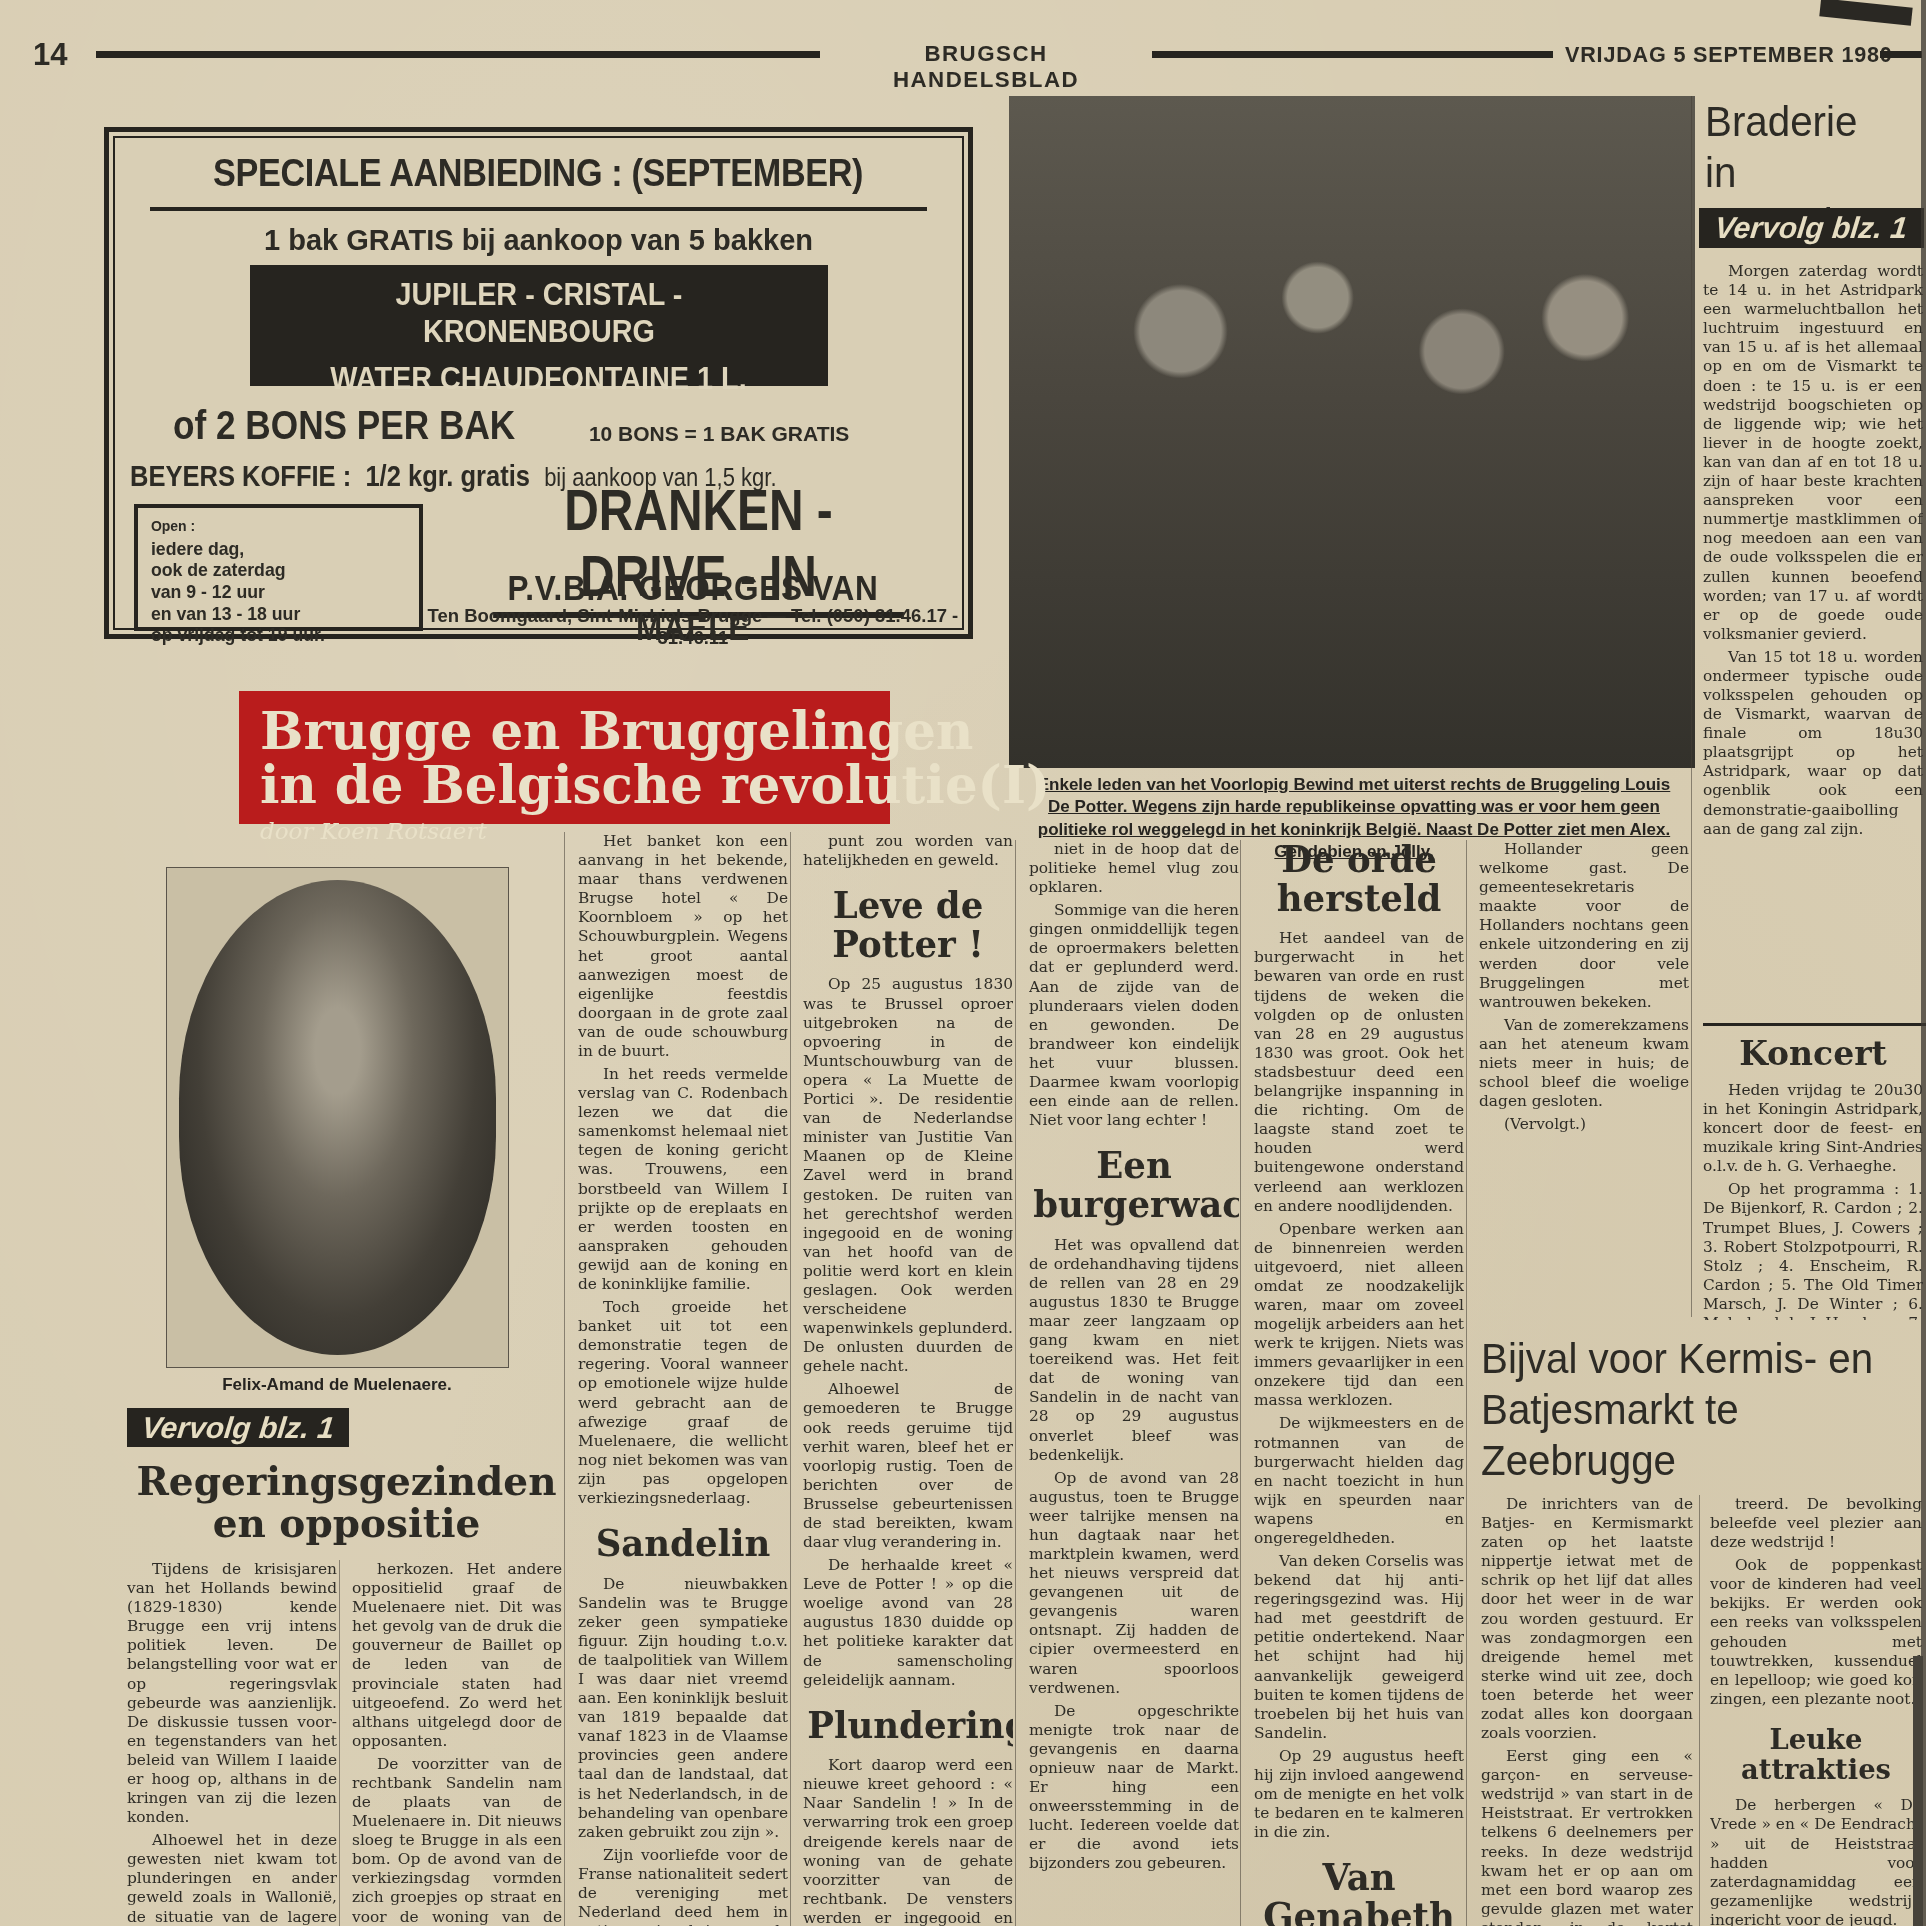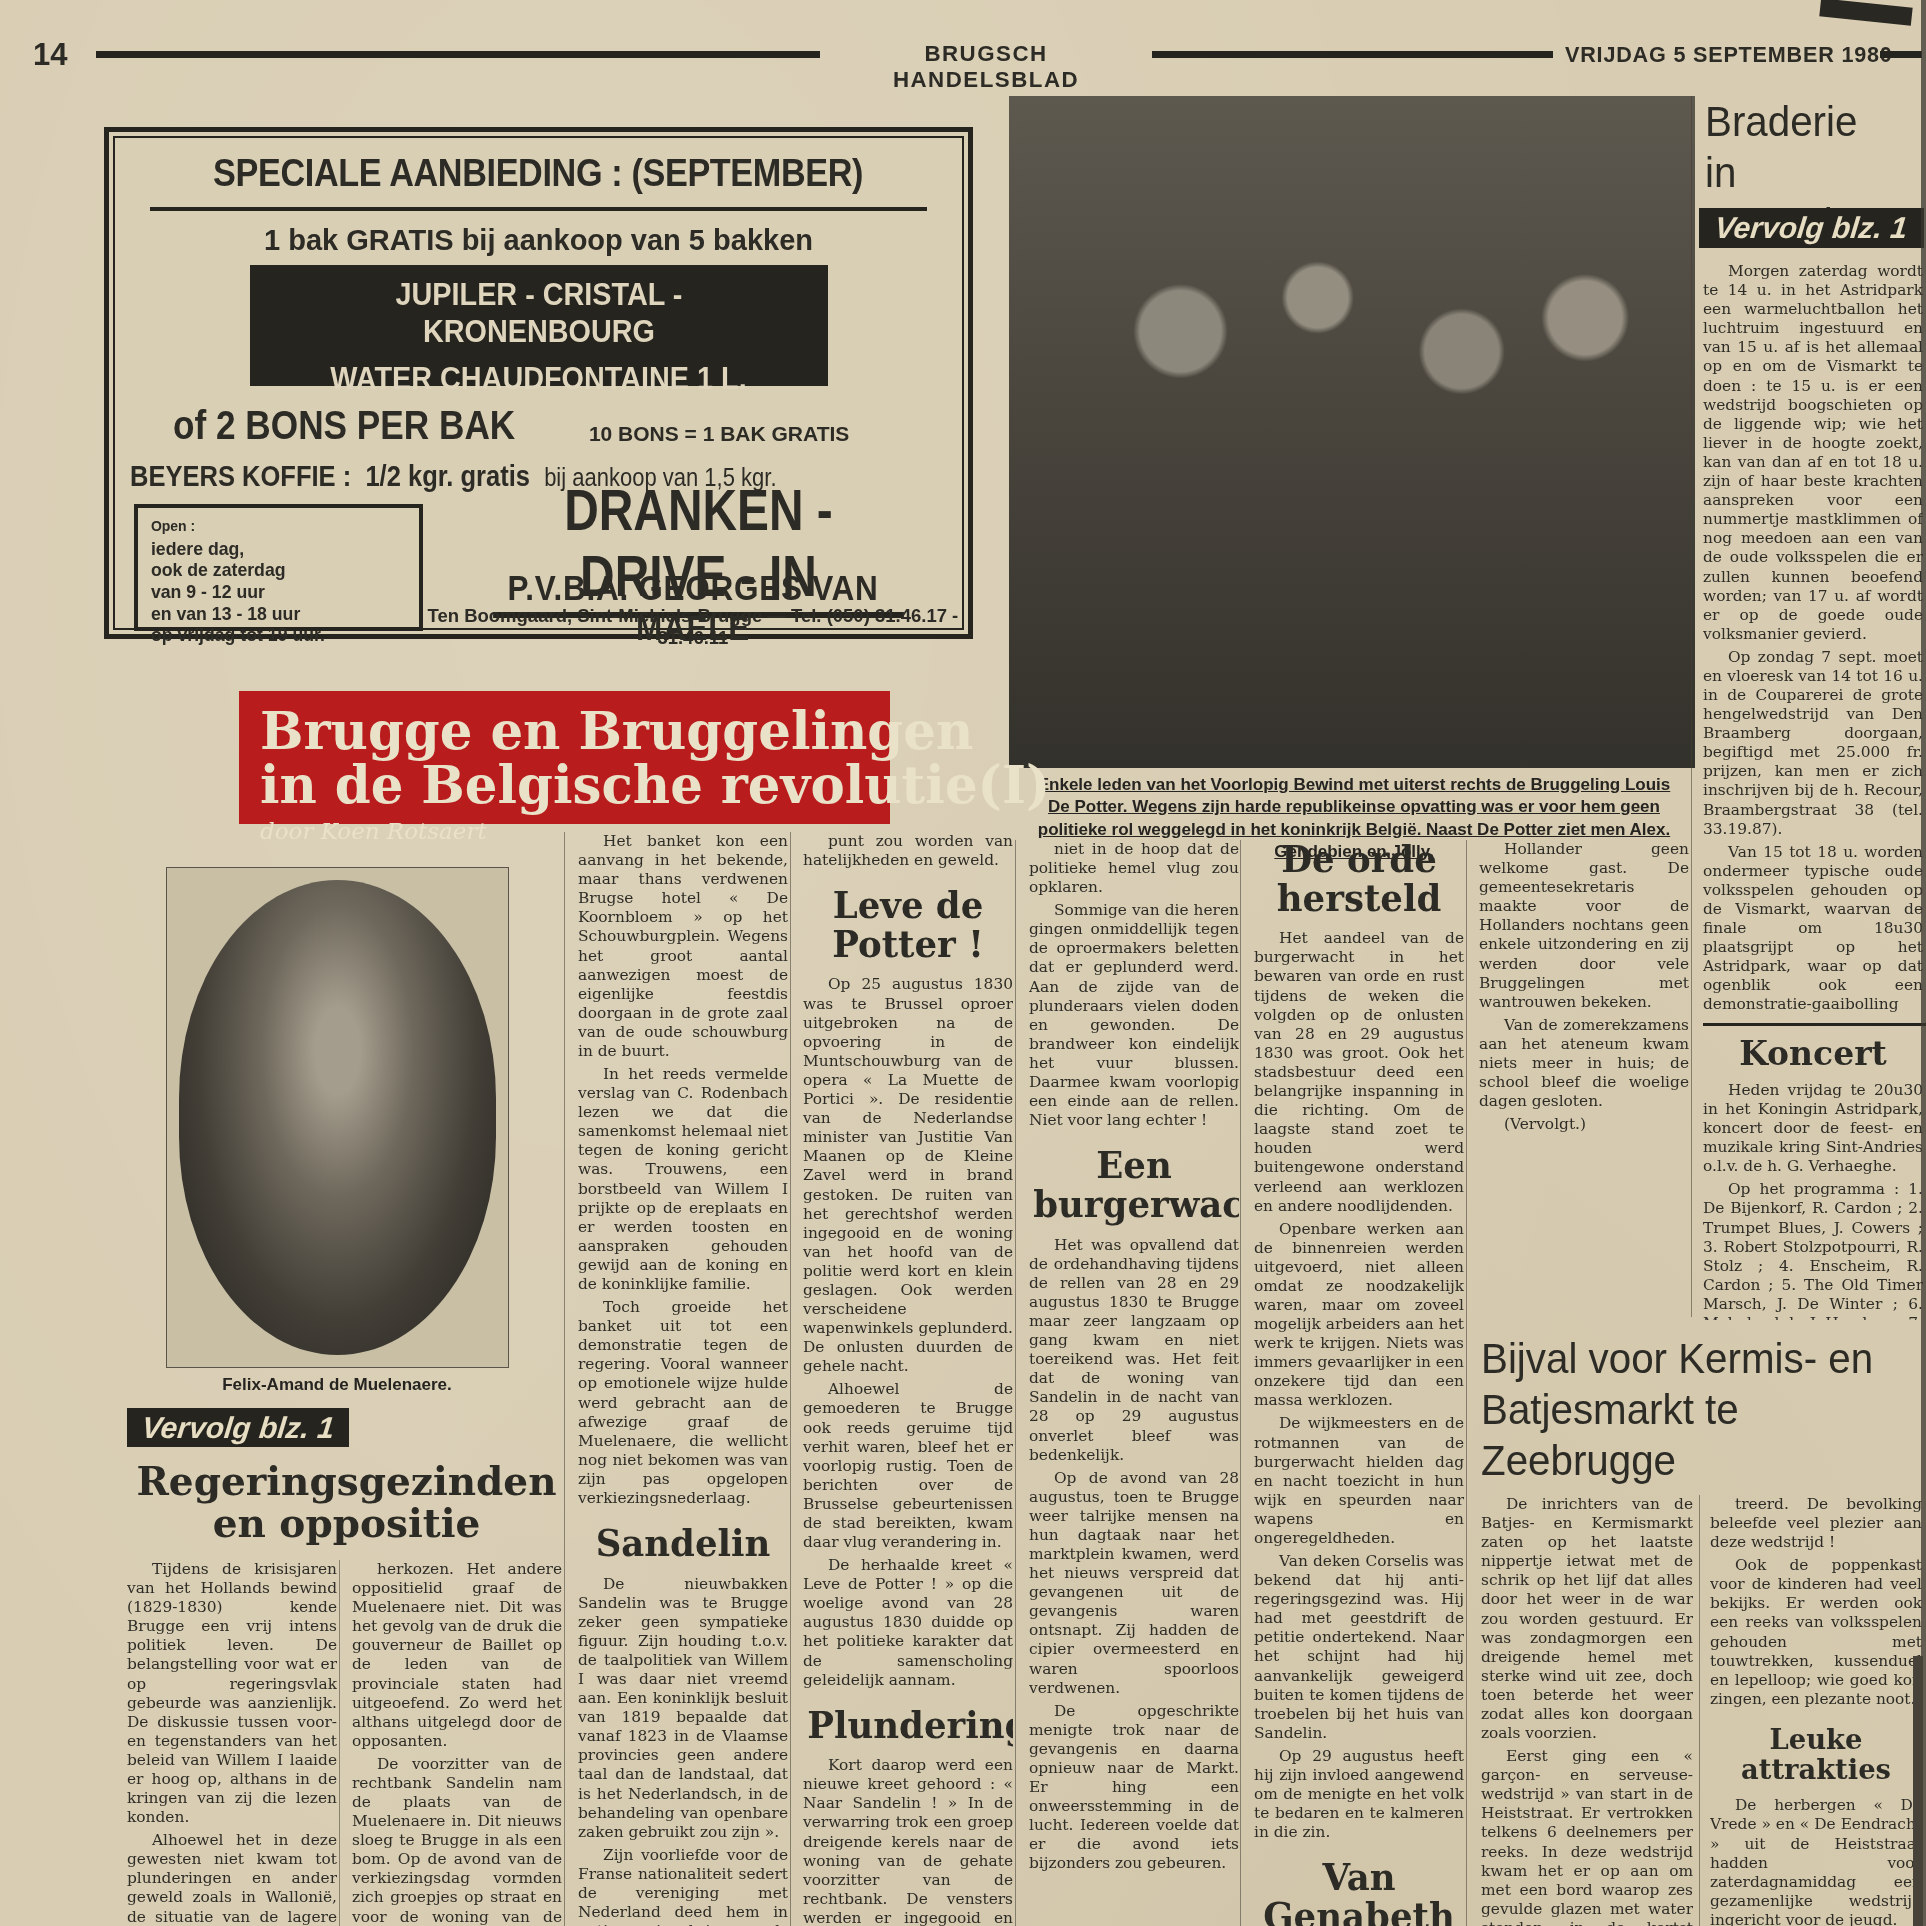--- a/index.html
+++ b/index.html
@@ -215,21 +215,20 @@
 
 <div class="abs sansh" style="left:1705px; top:96px; width:223px;">
   <div>Braderie</div>
   <div>in Braamberg</div>
 </div>
 <div class="abs vervolg-bar" style="left:1699px; top:208px; width:225px; height:40px;">
     <span>Vervolg blz. 1</span>
   </div>
 <div class="sb abs" style="left:1703px; top:262px; width:220px; height:755px; overflow:hidden;">
   <p>Morgen zaterdag wordt te 14 u. in het Astridpark een warmeluchtballon het luchtruim ingestuurd en van 15 u. af is het allemaal op en om de Vismarkt te doen : te 15 u. is er een wedstrijd boogschieten op de liggende wip; wie het liever in de hoogte zoekt, kan van dan af en tot 18 u. zijn of haar beste krachten aanspreken voor een nummertje mastklimmen of nog meedoen aan een van de oude volksspelen die er zullen kunnen beoefend worden; van 17 u. af wordt er op de goede oude volksmanier gevierd.</p>
-  <p>Op zondag 7 sept. moet en vloeresk van 14 tot 16 u. in de Couparerei de grote hengelwedstrijd van Den Braamberg doorgaan, begiftigd met 25.000 fr. prijzen, kan men er zich inschrijven bij de h. Recour, Braambergstraat 38 (tel. 33.19.87).</p>
   <p>Van 15 tot 18 u. worden ondermeer typische oude volksspelen gehouden op de Vismarkt, waarvan de finale om 18u30 plaatsgrijpt op het Astridpark, waar op dat ogenblik ook een demonstratie-gaaibolling aan de gang zal zijn.</p>
 
 </div>
 <div class="sb abs" style="left:1703px; top:1023px;">
     <div class="rule"></div>
   </div>
 <div class="abs h2s" style="left:1703px; top:1037px; width:220px; margin:0;">Koncert</div>
 <div class="sb abs" style="left:1703px; top:1081px; width:220px; height:239px; overflow:hidden;">
   <p>Heden vrijdag te 20u30 in het Koningin Astridpark, koncert door de feest- en muzikale kring Sint-Andries o.l.v. de h. G. Verhaeghe.</p>
   <p>Op het programma : 1. De Bijenkorf, R. Cardon ; 2. Trumpet Blues, J. Cowers ; 3. Robert Stolzpotpourri, R. Stolz ; 4. Enscheim, R. Cardon ; 5. The Old Timer Marsch, J. De Winter ; 6. Melody-club, J. Henders ; 7. Play-Time, R. Beck ; 8. Majorette Special, R. Cardon.</p>

